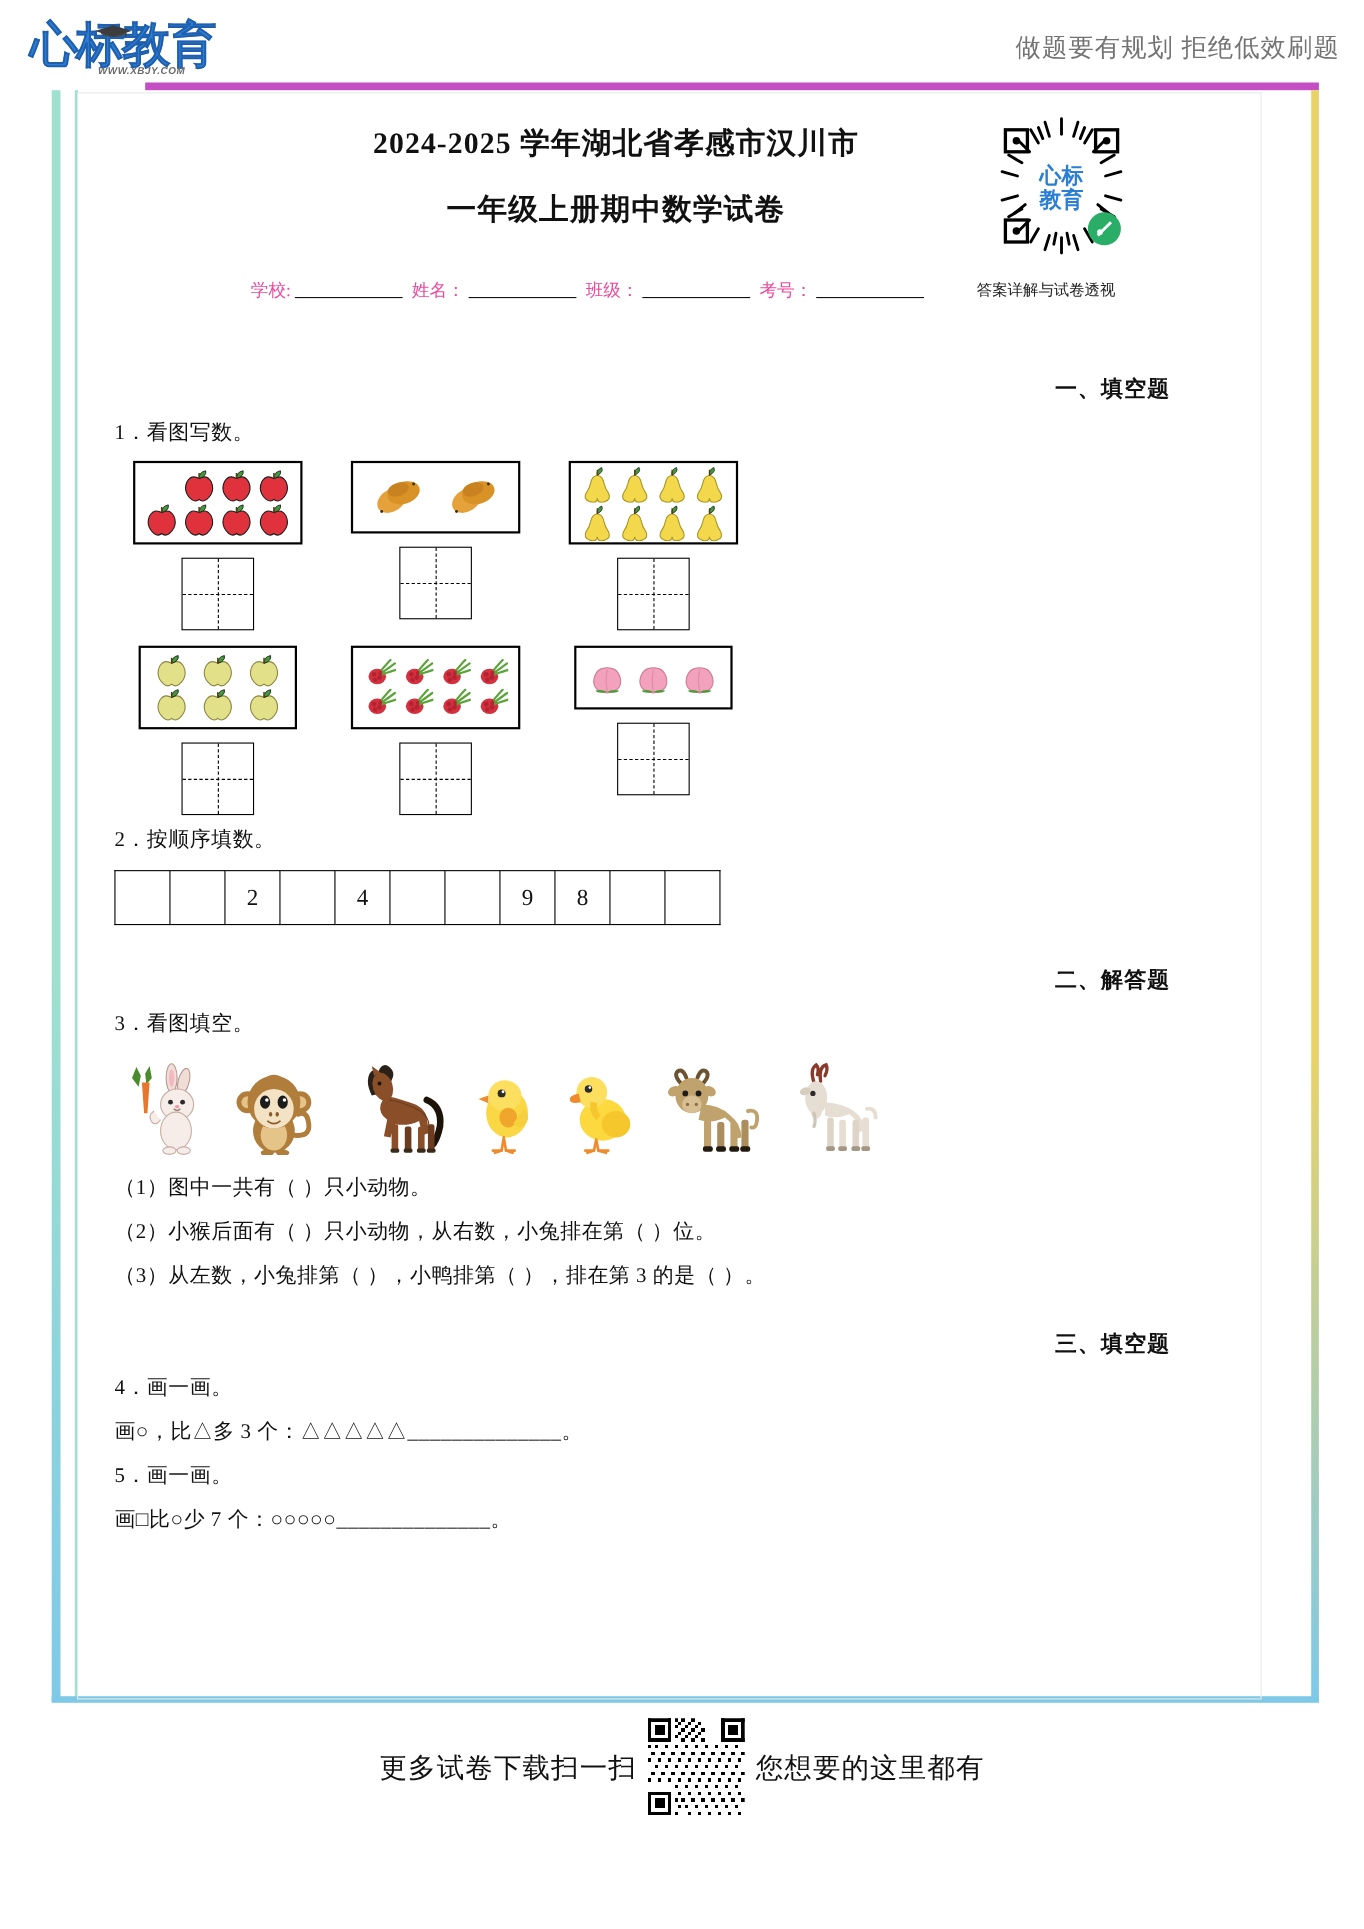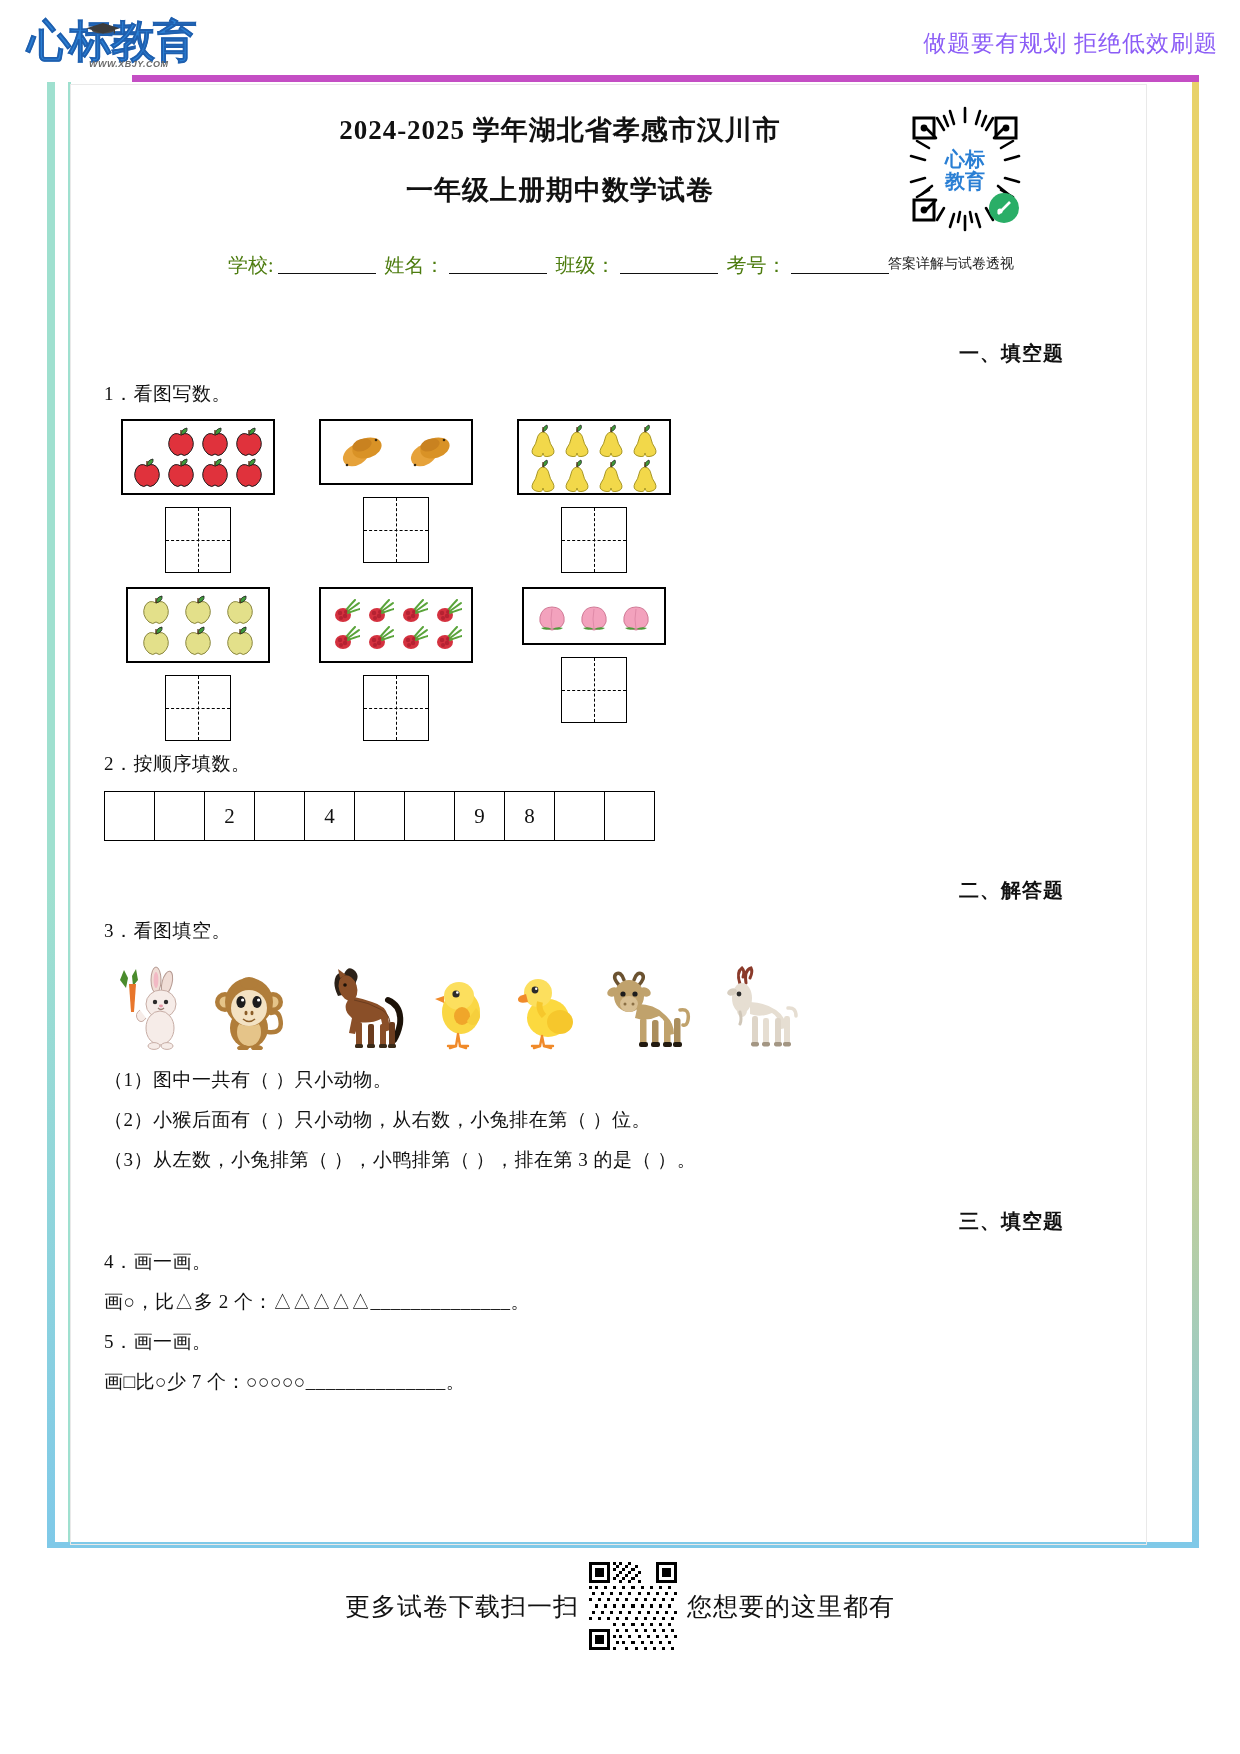--- a/index.html
+++ b/index.html
@@ -26,35 +26,35 @@
   .logo-text{
     font-family:"DejaVu Sans", sans-serif;
     font-weight:bold;font-size:44px;color:#2a7fd4;
     letter-spacing:-2px;line-height:48px;
     -webkit-text-stroke:0.5px #1f5fae;
   }
   .logo-url{font-family:"Liberation Sans", sans-serif;font-size:9px;font-weight:bold;
     font-style:italic;color:#6b6b6b;margin-top:-6px;letter-spacing:0.5px;padding-left:62px;}
   .logo-cap{position:absolute;left:58px;top:5px;width:36px;height:14px;}
 
-  .slogan{position:absolute;right:22px;top:28px;font-size:23px;color:#8b5cf6;
+  .slogan{position:absolute;right:22px;top:28px;font-size:23px;color:#737373;
       font-family:"Liberation Serif", serif;letter-spacing:1px;white-space:nowrap;}
 
   
   .exam-title{position:absolute;left:180px;top:112px;width:760px;text-align:center;
      font-size:27px;font-weight:bold;color:#111;font-family:"Liberation Serif",serif;letter-spacing:1px;}
   .exam-title2{position:absolute;left:180px;top:172px;width:760px;text-align:center;
      font-size:27px;font-weight:bold;color:#111;font-family:"Liberation Serif",serif;letter-spacing:1px;}
 
   
   .qr-wrap{position:absolute;left:900px;top:104px;width:130px;height:130px;}
   .qr-caption{position:absolute;left:888px;top:255px;font-size:14px;color:#222;white-space:nowrap;}
 
   
-  .info-line{position:absolute;left:228px;top:252px;font-size:20px;color:#4d7c0f;white-space:nowrap;letter-spacing:0px;}
+  .info-line{position:absolute;left:228px;top:252px;font-size:16px;color:#ec4899;white-space:nowrap;letter-spacing:0px;}
   .info-line .blank{display:inline-block;border-bottom:1.6px solid #111;width:98px;height:18px;margin:0 4px;vertical-align:-2px;}
 
   
   .content{position:absolute;left:104px;top:330px;width:960px;}
   .sec-head{font-size:20px;font-weight:bold;color:#111;margin:10px 0 10px 0;letter-spacing:1px;text-align:right;}
   .q-line{font-size:19px;color:#111;margin:6px 0 6px 0;line-height:34px;letter-spacing:0.5px;}
   .q-sub{font-size:19px;color:#111;line-height:40px;letter-spacing:0.5px;}
 
   
   .fruit-row{display:flex;gap:0px;margin-top:8px;}
@@ -637,21 +637,21 @@
       <path d="M70 42 q8 -1 8 8" fill="none" stroke="#e6ded2" stroke-width="3.5" stroke-linecap="round"></path>
     </svg>
   </div>
 
   <div class="q-sub">（1）图中一共有（    ）只小动物。</div>
   <div class="q-sub">（2）小猴后面有（    ）只小动物，从右数，小兔排在第（    ）位。</div>
   <div class="q-sub">（3）从左数，小兔排第（    ），小鸭排第（    ），排在第 3 的是（    ）。</div>
 
   <div class="sec-head" style="margin-top:28px;">三、填空题</div>
   <div class="q-line">4．画一画。</div>
-  <div class="q-line">画○，比△多 2 个：△△△△△______________。</div>
+  <div class="q-line">画○，比△多 3 个：△△△△△______________。</div>
   <div class="q-line">5．画一画。</div>
   <div class="q-line">画□比○少 7 个：○○○○○______________。</div>
 
 </div>
 
 <div class="footer">
   <div class="footer-row">
     <span class="footer-text">更多试卷下载扫一扫</span>
     <span class="footer-qr">
       <svg width="88" height="88" viewBox="0 0 29 29" shape-rendering="crispEdges">

